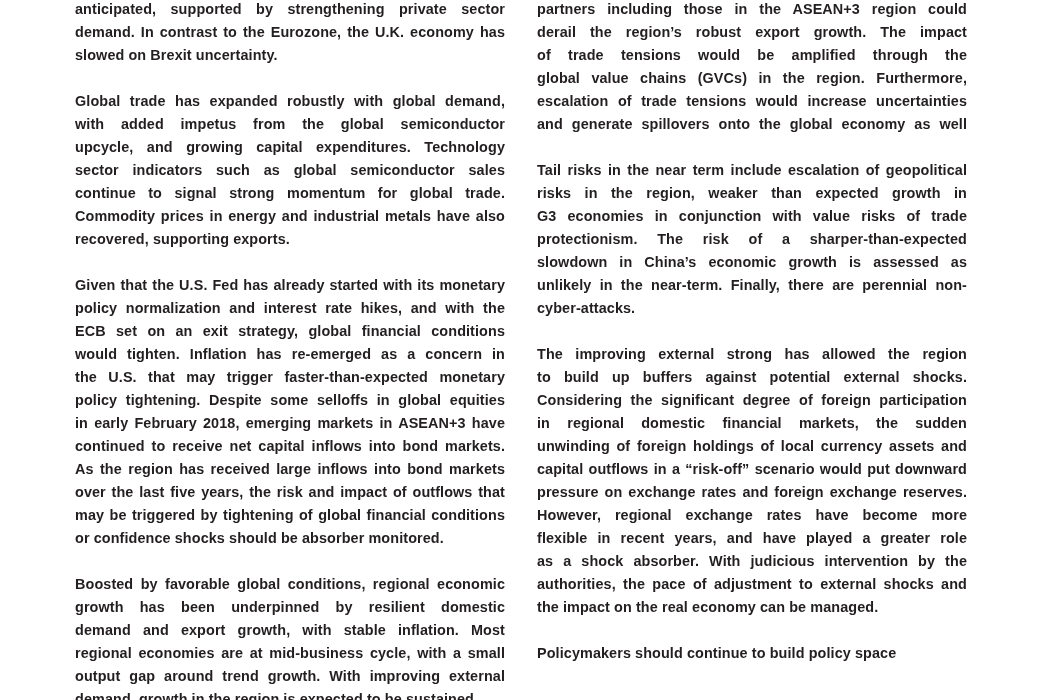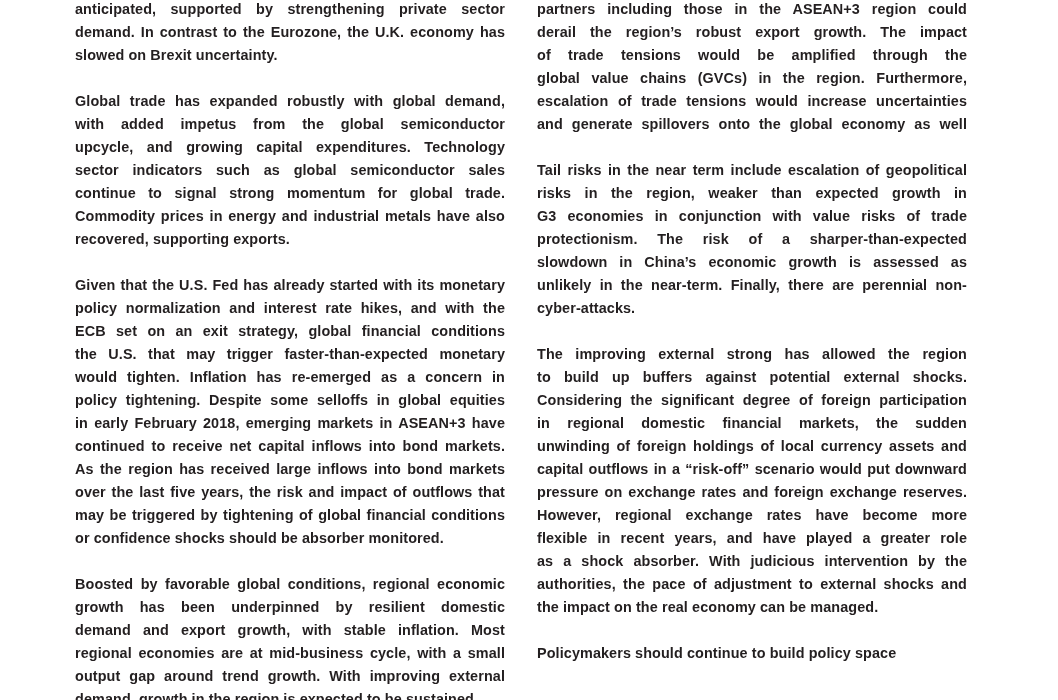--- a/index.html
+++ b/index.html
@@ -61,22 +61,22 @@
         <div class="line">upcycle, and growing capital expenditures. Technology</div>
         <div class="line">sector indicators such as global semiconductor sales</div>
         <div class="line">continue to signal strong momentum for global trade.</div>
         <div class="line">Commodity prices in energy and industrial metals have also</div>
         <div class="line last">recovered, supporting exports.</div>
       </div>
       <div class="paragraph">
         <div class="line">Given that the U.S. Fed has already started with its monetary</div>
         <div class="line">policy normalization and interest rate hikes, and with the</div>
         <div class="line">ECB set on an exit strategy, global financial conditions</div>
+        <div class="line">would tighten. Inflation has re-emerged as a concern in</div>
         <div class="line">the U.S. that may trigger faster-than-expected monetary</div>
-        <div class="line">would tighten. Inflation has re-emerged as a concern in</div>
         <div class="line">policy tightening. Despite some selloffs in global equities</div>
         <div class="line">in early February 2018, emerging markets in ASEAN+3 have</div>
         <div class="line">continued to receive net capital inflows into bond markets.</div>
         <div class="line">As the region has received large inflows into bond markets</div>
         <div class="line">over the last five years, the risk and impact of outflows that</div>
         <div class="line">may be triggered by tightening of global financial conditions</div>
         <div class="line last">or confidence shocks should be absorber monitored.</div>
       </div>
       <div class="paragraph">
         <div class="line">Boosted by favorable global conditions, regional economic</div>

